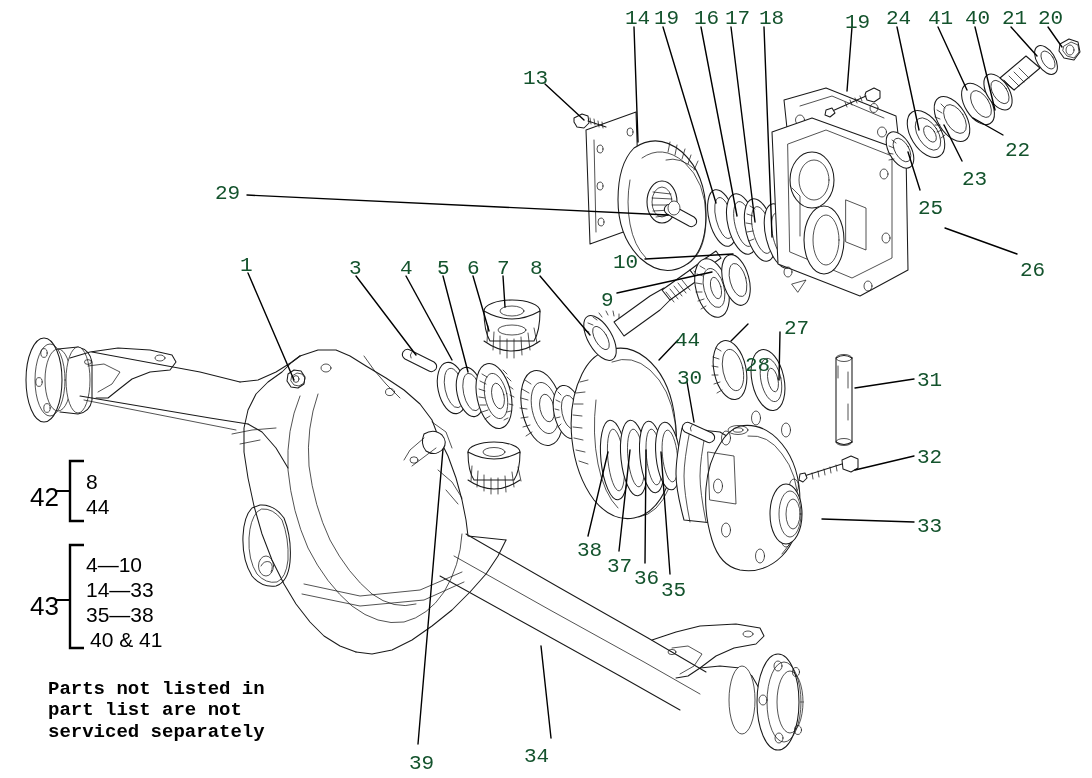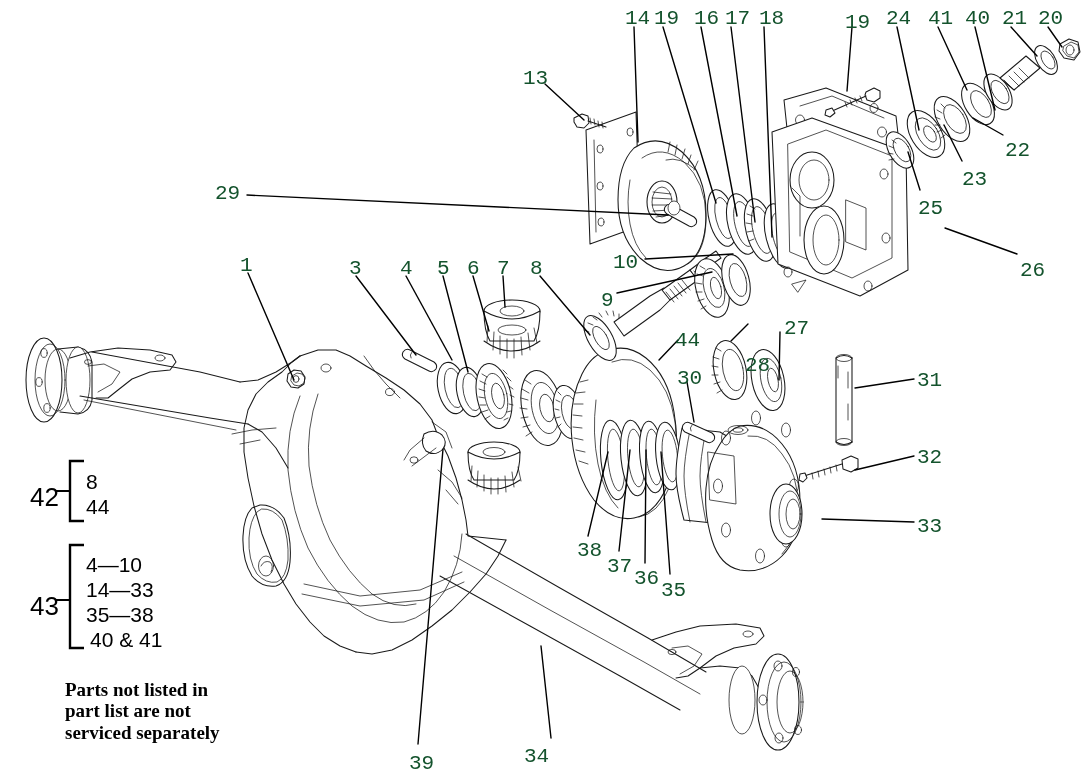--- a/index.html
+++ b/index.html
@@ -14,27 +14,26 @@
     position:absolute;
     font-family:Liberation Mono, monospace;
     font-size:21px;
     color:#14532d;
     line-height:1;
     white-space:nowrap;
     user-select:none;
   }
   .note{
     position:absolute;
-    font-family:Liberation Serif, serif;
+    font-family:Liberation Mono, monospace;
     font-weight:bold;
     font-size:19px;
     line-height:1.12;
     color:#000;
     white-space:pre;
-    margin-left:17px;
   }
   .grouplbl{
     position:absolute;
     font-family:"Liberation Sans", sans-serif;
     font-size:26px;
     color:#000;
     white-space:nowrap;
   }
   .groupitem{
     position:absolute;

